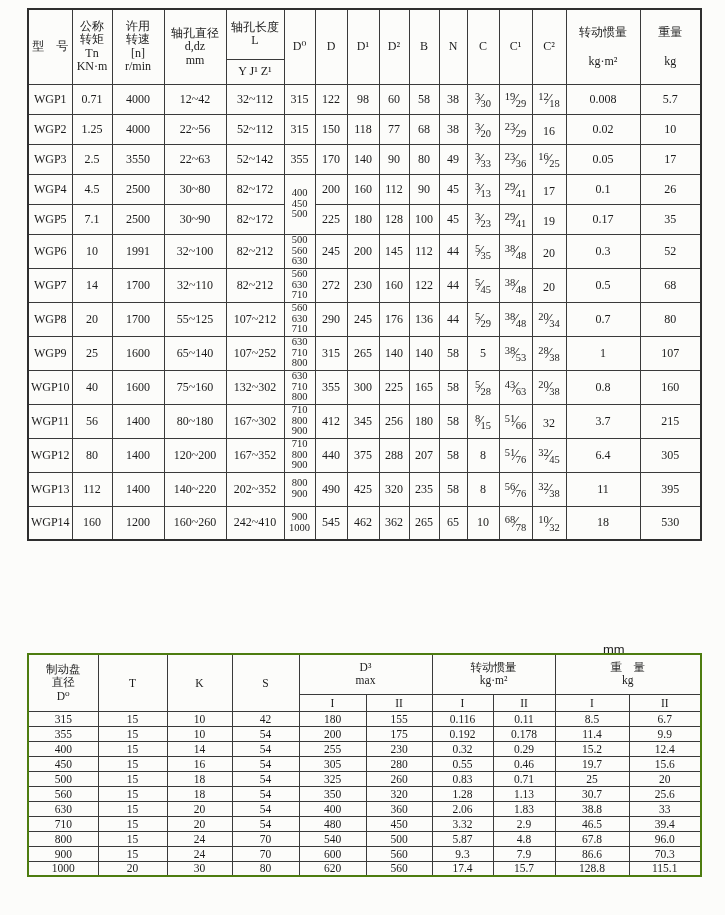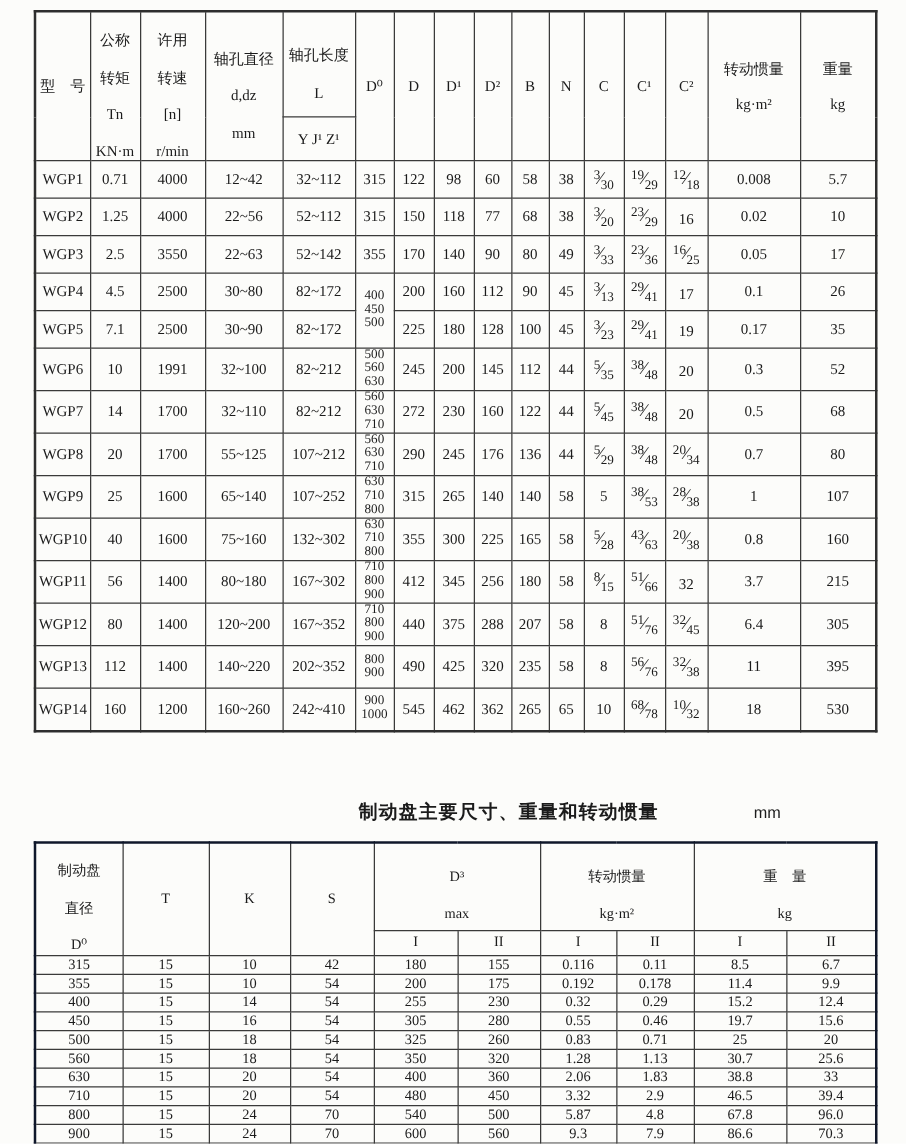--- a/index.html
+++ b/index.html
@@ -12,37 +12,37 @@
   .t1{position:absolute;left:27px;top:8px;width:673px;border:2px solid #2e2e2e;}
   .t1 th,.t1 td{
     border:1px solid #3a3a3a;text-align:center;vertical-align:middle;
     font-size:12px;font-weight:normal;padding:0;overflow:hidden;
   }
   .t1 thead tr:first-child{height:50px;}
   .t1 thead tr:nth-child(2){height:25px;}
   .t1 tbody tr{height:34px;}
   .t1 tbody tr:nth-child(-n+5){height:30px;}
   .hsm{font-size:11.5px;line-height:13.5px;}
-  .hsm div{line-height:13.5px;margin-top:16px;}
+  .hsm div{line-height:13.5px;}
   .spread{height:70px;display:flex;flex-direction:column;justify-content:space-evenly;align-items:center;}
   .ml div{font-size:10.5px;line-height:10.8px;}
   .fn{position:relative;top:-4px;font-size:10.5px;}
   .fsl{font-size:14.5px;margin:0 -1px;}
   .fd{position:relative;top:3.5px;font-size:10.5px;}
   .up{vertical-align:top;}
   .up span{position:relative;top:2px;}
   
   .notes{position:absolute;left:30px;top:549px;font-size:13.5px;line-height:21.5px;}
   .notes .ind{padding-left:28px;}
   
   .t2title{position:absolute;left:180px;top:640px;width:454px;text-align:center;
            font-weight:bold;font-size:15px;letter-spacing:1px;}
   .t2unit{position:absolute;left:603px;top:642px;font-size:13px;font-family:"Liberation Sans","DejaVu Sans",sans-serif;}
   
-  .t2{position:absolute;left:27px;top:673px;width:673px;border:2px solid #0f172a;}
+  .t2{position:absolute;left:27px;top:653px;width:673px;border:2px solid #4d7c0f;}
   .t2 th,.t2 td{
     border:1px solid #3a3a3a;text-align:center;vertical-align:middle;
     font-size:11.5px;font-weight:normal;padding:0;overflow:hidden;
   }
   .t2 thead tr:first-child{height:40px;}
   .t2 thead tr:nth-child(2){height:17px;}
   .t2 tbody tr{height:15px;}
 </style>
 </head>
 <body>
@@ -411,21 +411,20 @@
           <td>10</td>
           <td><span class="fn">68</span><span class="fsl">⁄</span><span class="fd">78</span></td>
           <td><span class="fn">10</span><span class="fsl">⁄</span><span class="fd">32</span></td>
           <td>18</td>
           <td>530</td>
         </tr>
       </tbody>
   </table>
 
 
-  <div class="t2title">制动盘主要尺寸、重量和转动惯量</div>
   <div class="t2unit">mm</div>
 
   <table class="t2">
     <colgroup>
       <col style="width:70px">
         <col style="width:69px">
         <col style="width:65px">
       <col style="width:67px">
         <col style="width:67px">
         <col style="width:66px">

